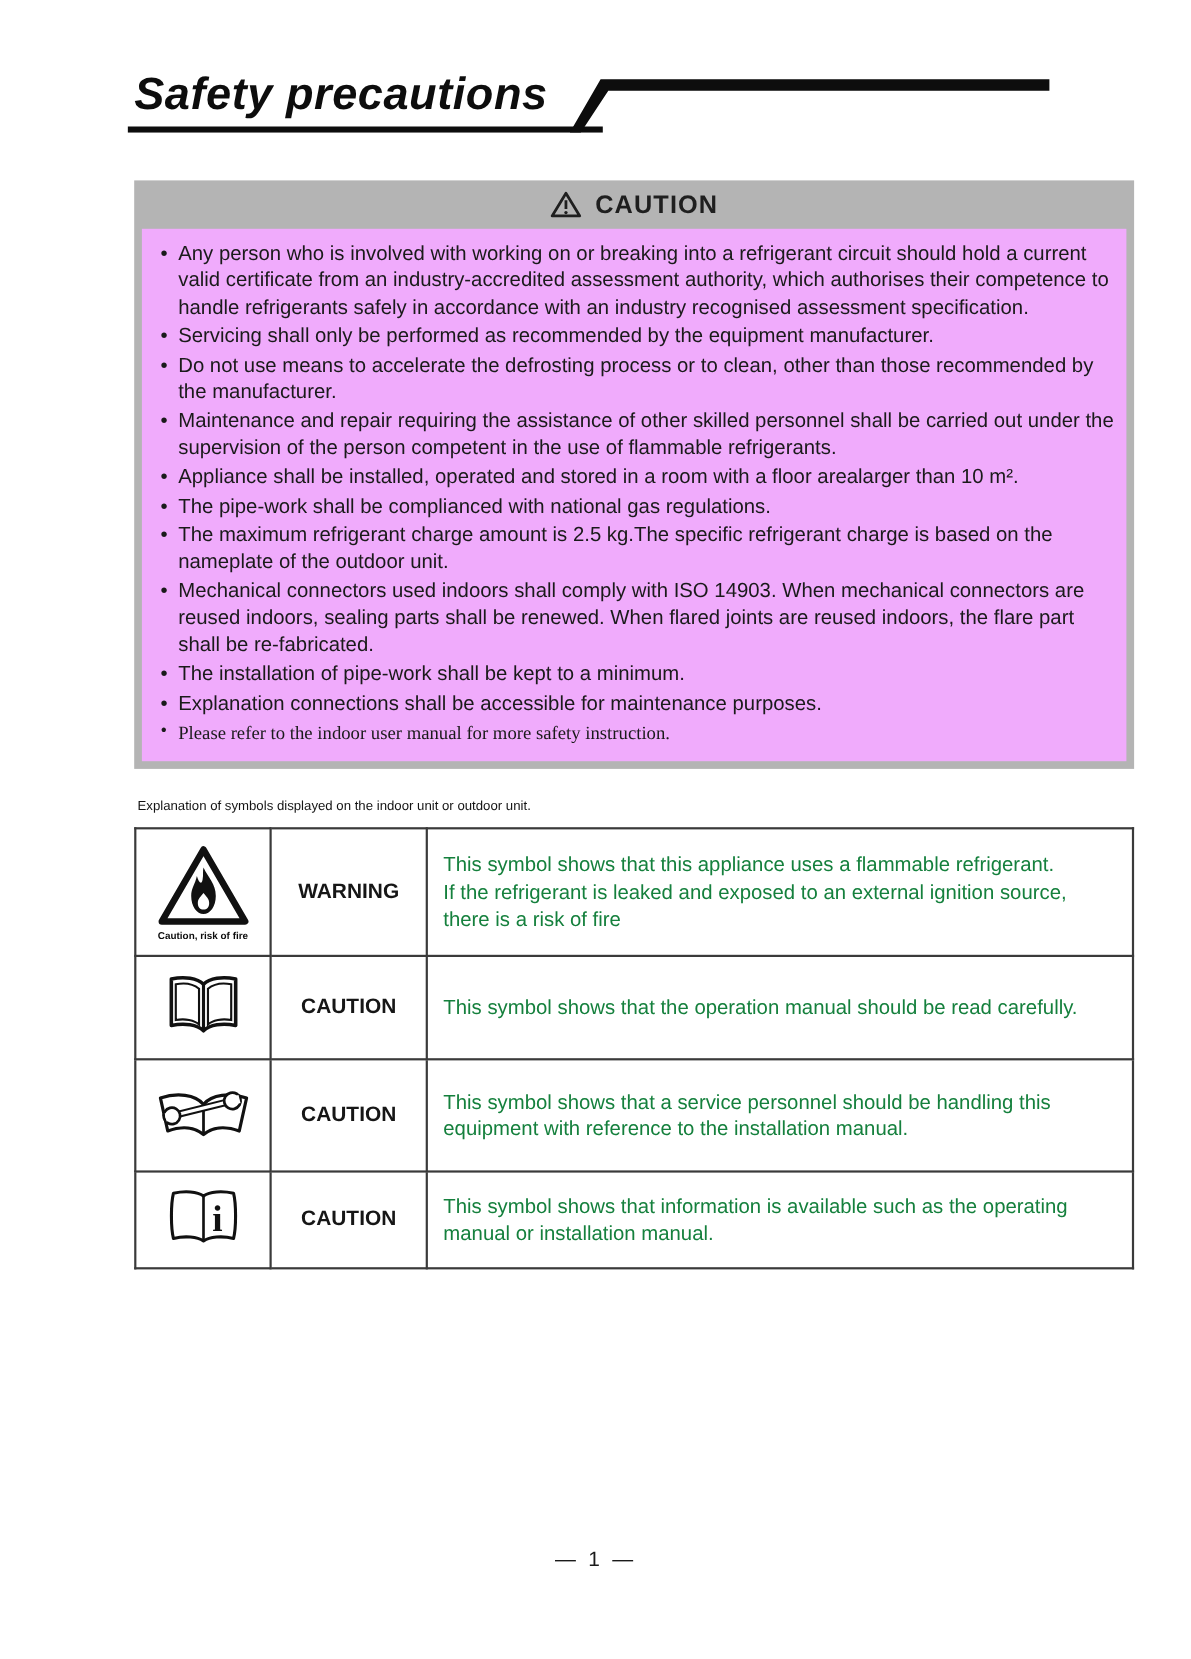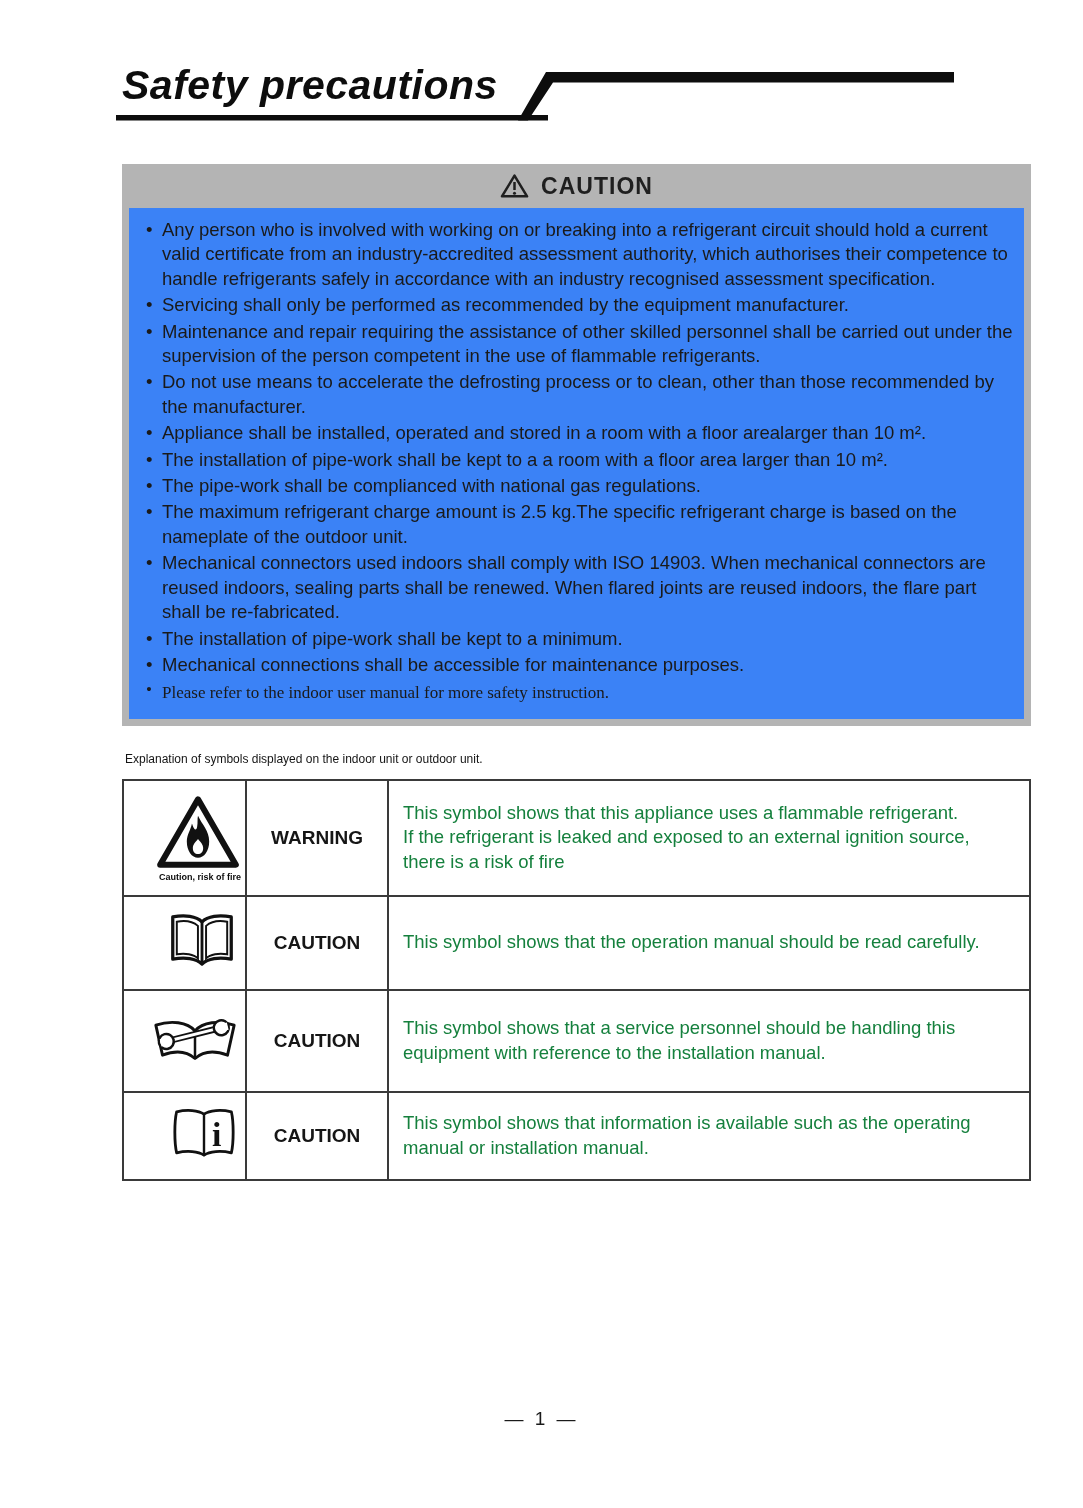--- a/index.html
+++ b/index.html
@@ -39,21 +39,21 @@
     justify-content:center;
     gap:12px;
   }
   .caution-header-label{
     font-size:23px;
     font-weight:700;
     letter-spacing:1px;
     color:#1f1f1f;
   }
   .caution-body{
-    background:#3b82f6;
+    background:#f0abfc;
     padding:8px 10px 12px 12px;
   }
   .caution-list{list-style:none;margin:0;padding:0;}
   .caution-list li{
     position:relative;
     padding-left:21px;
     font-size:18.5px;
     line-height:1.32;
     color:#1a1a1a;
     margin:2px 0;
@@ -73,21 +73,21 @@
   }
   table.symbols{
     width:100%;
     border-collapse:collapse;
     border:2px solid #3a3a3a;
   }
   table.symbols td{
     border:2px solid #3a3a3a;
     vertical-align:middle;
   }
-  td.icon-cell{width:113px;text-align:right;padding:6px 4px;}
+  td.icon-cell{width:113px;text-align:center;padding:6px 4px;}
   td.label-cell{width:138px;text-align:center;font-weight:700;font-size:19px;color:#161616;margin-left:32px;}
   td.desc-cell{
     font-size:18.5px;
     line-height:1.33;
     padding:11px 14px;
     color:#15803d;
     white-space:pre-line;
   }
   tr.row-tall{height:116px;}
   tr.row-mid{height:94px;}
@@ -130,29 +130,28 @@
         <path d="M16 3 L30 26 H2 Z" fill="none" stroke="#1f1f1f" stroke-width="2.8" stroke-linejoin="round"></path>
         <path d="M16 10 V19" stroke="#1f1f1f" stroke-width="2.8"></path>
         <circle cx="16" cy="22.6" r="1.7" fill="#1f1f1f"></circle>
       </svg>
       <span class="caution-header-label">CAUTION</span>
     </div>
     <div class="caution-body">
       <ul class="caution-list">
         <li>Any person who is involved with working on or breaking into a refrigerant circuit should hold a current valid certificate from an industry-accredited assessment authority, which authorises their competence to handle refrigerants safely in accordance with an industry recognised assessment specification.</li>
         <li>Servicing shall only be performed as recommended by the equipment manufacturer.</li>
+        <li>Do not use means to accelerate the defrosting process or to clean, other than those recommended by the manufacturer.</li>
         <li>Maintenance and repair requiring the assistance of other skilled personnel shall be carried out under the supervision of the person competent in the use of flammable refrigerants.</li>
-        <li>Do not use means to accelerate the defrosting process or to clean, other than those recommended by the manufacturer.</li>
         <li>Appliance shall be installed, operated and stored in a room with a floor arealarger than 10 m².</li>
-        <li>The installation of pipe-work shall be kept to a a room with a floor area larger than 10 m².</li>
         <li>The pipe-work shall be complianced with national gas regulations.</li>
         <li>The maximum refrigerant charge amount is 2.5 kg.The specific refrigerant charge is based on the nameplate of the outdoor unit.</li>
         <li>Mechanical connectors used indoors shall comply with ISO 14903. When mechanical connectors are reused indoors, sealing parts shall be renewed. When flared joints are reused indoors, the flare part shall be re-fabricated.</li>
         <li>The installation of pipe-work shall be kept to a minimum.</li>
-        <li>Mechanical connections shall be accessible for maintenance purposes.</li>
+        <li>Explanation connections shall be accessible for maintenance purposes.</li>
         <li class="small">Please refer to the indoor user manual for more safety instruction.</li>
       </ul>
     </div>
   </div>
 
   <div class="symbols-intro">Explanation  of  symbols  displayed on the indoor unit or outdoor unit.</div>
 
   <table class="symbols">
     <tbody>
       <tr class="row-tall">

